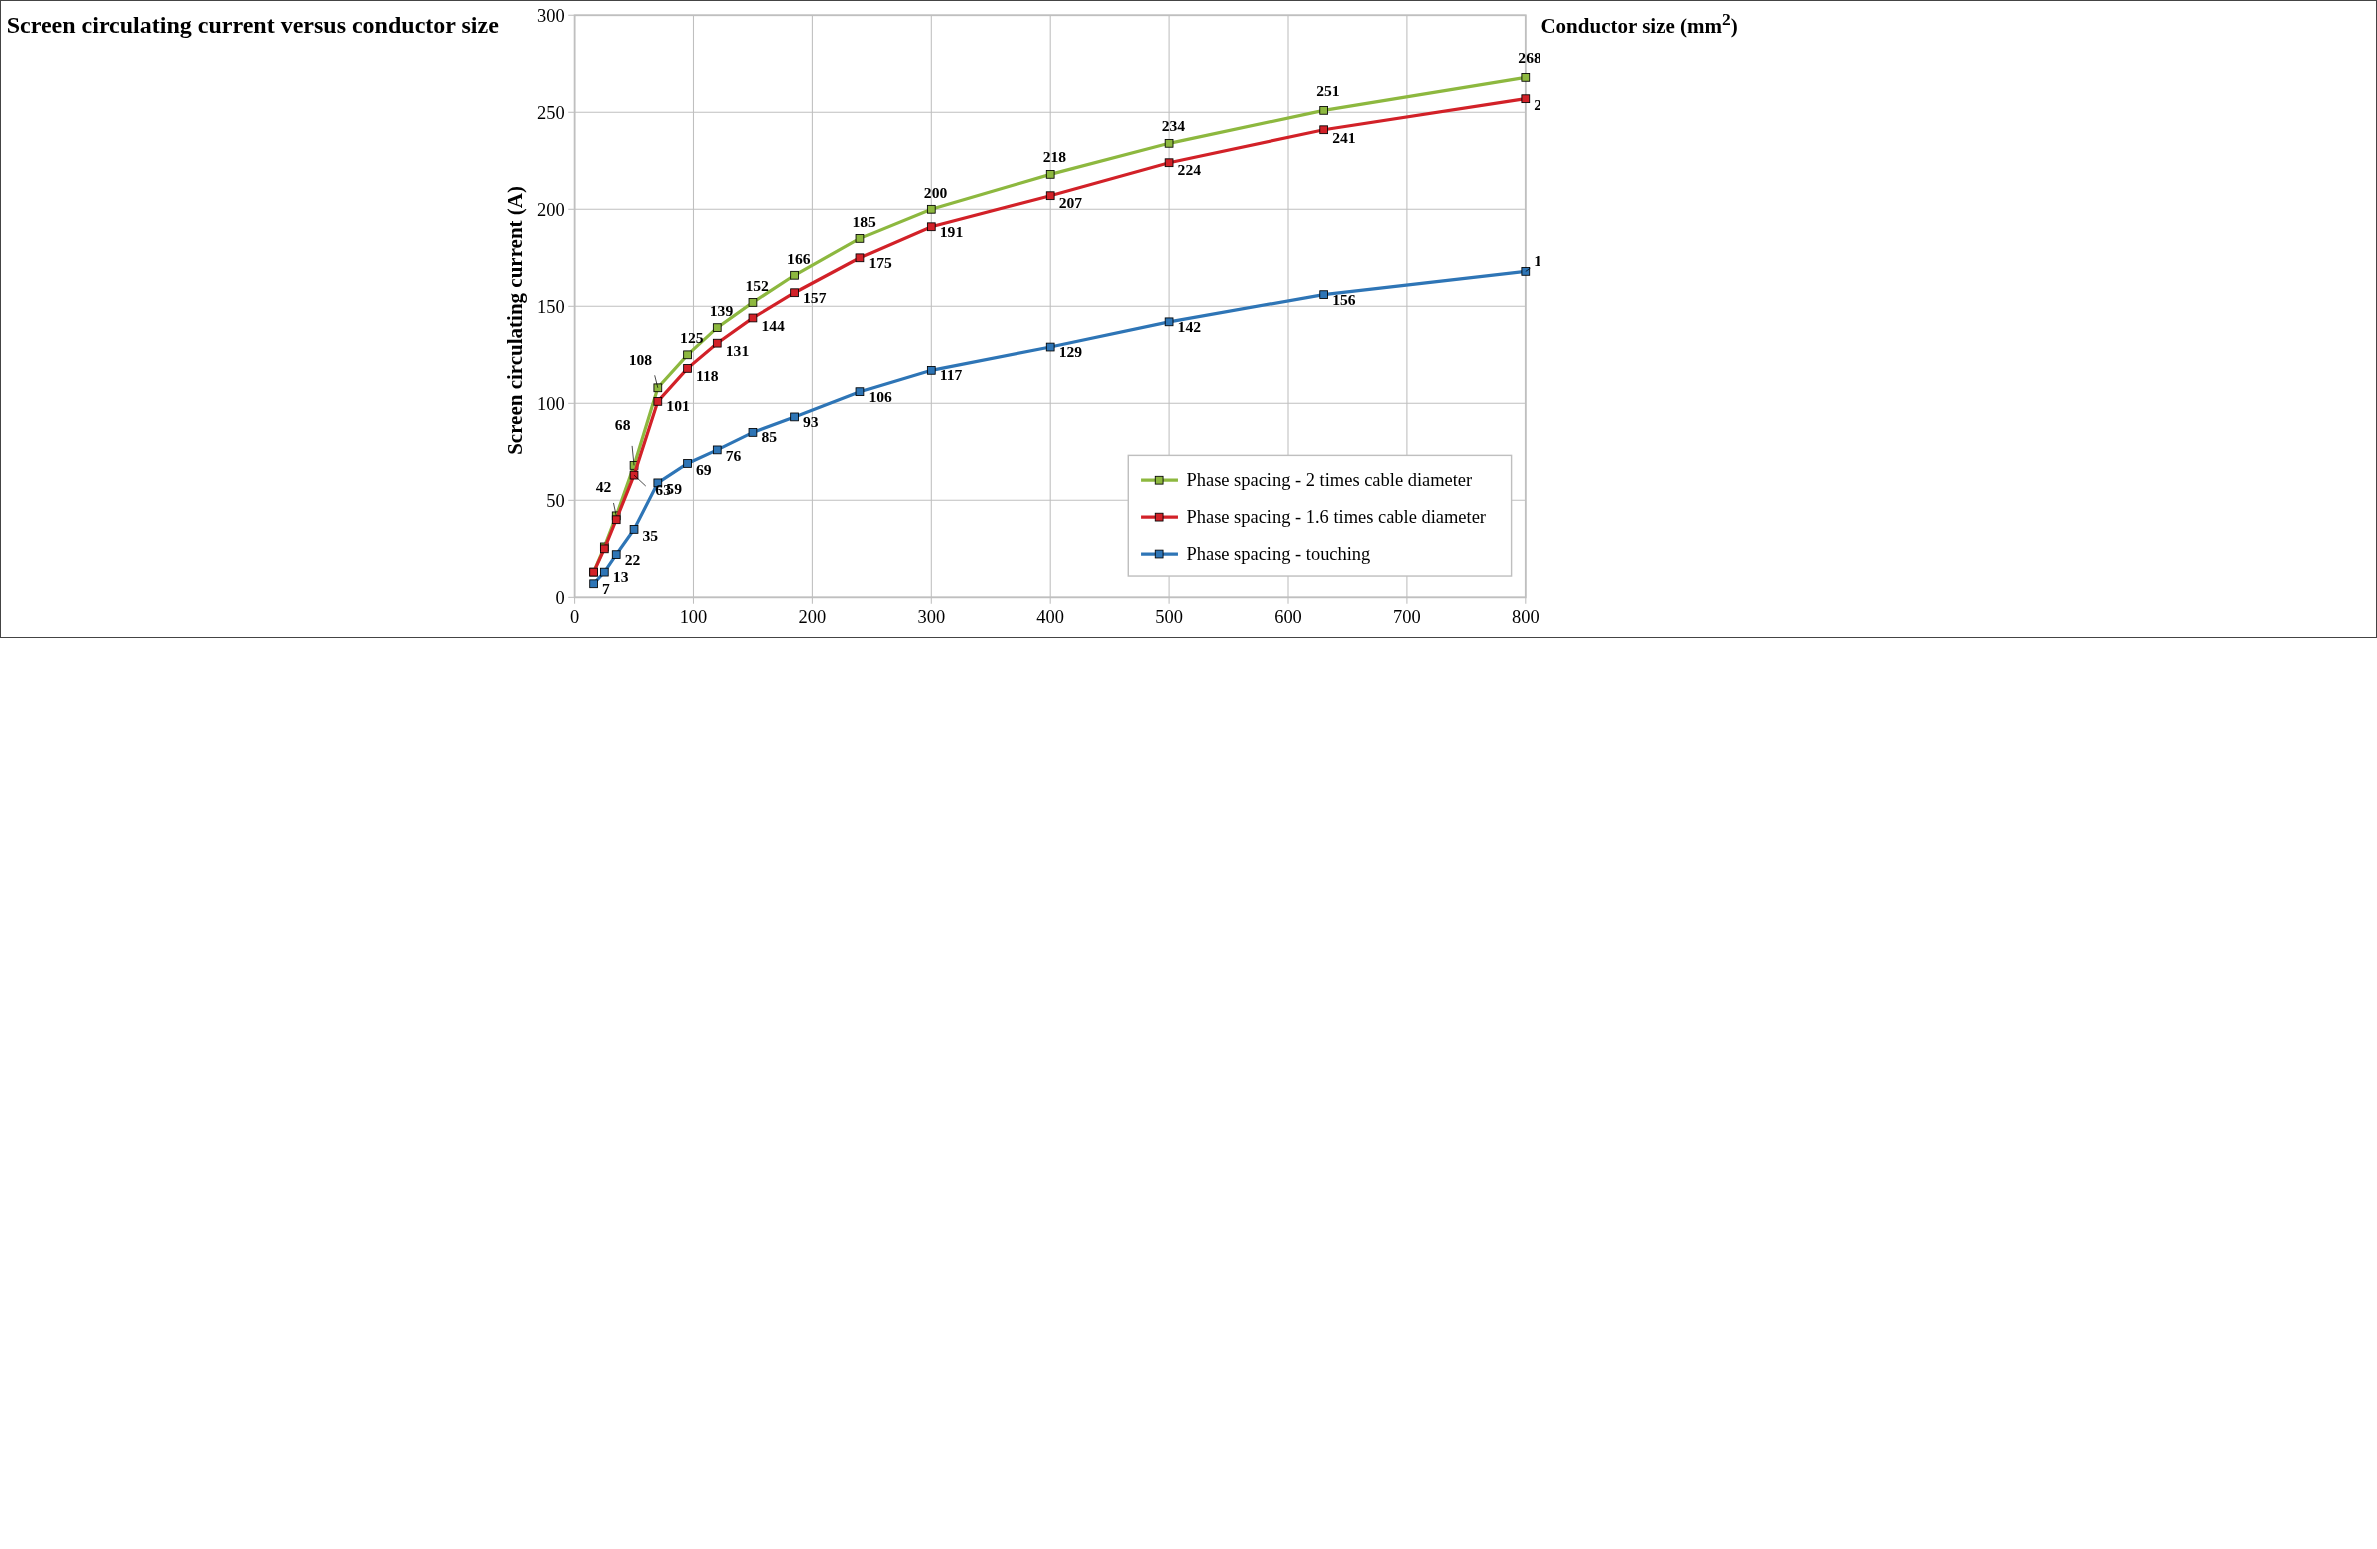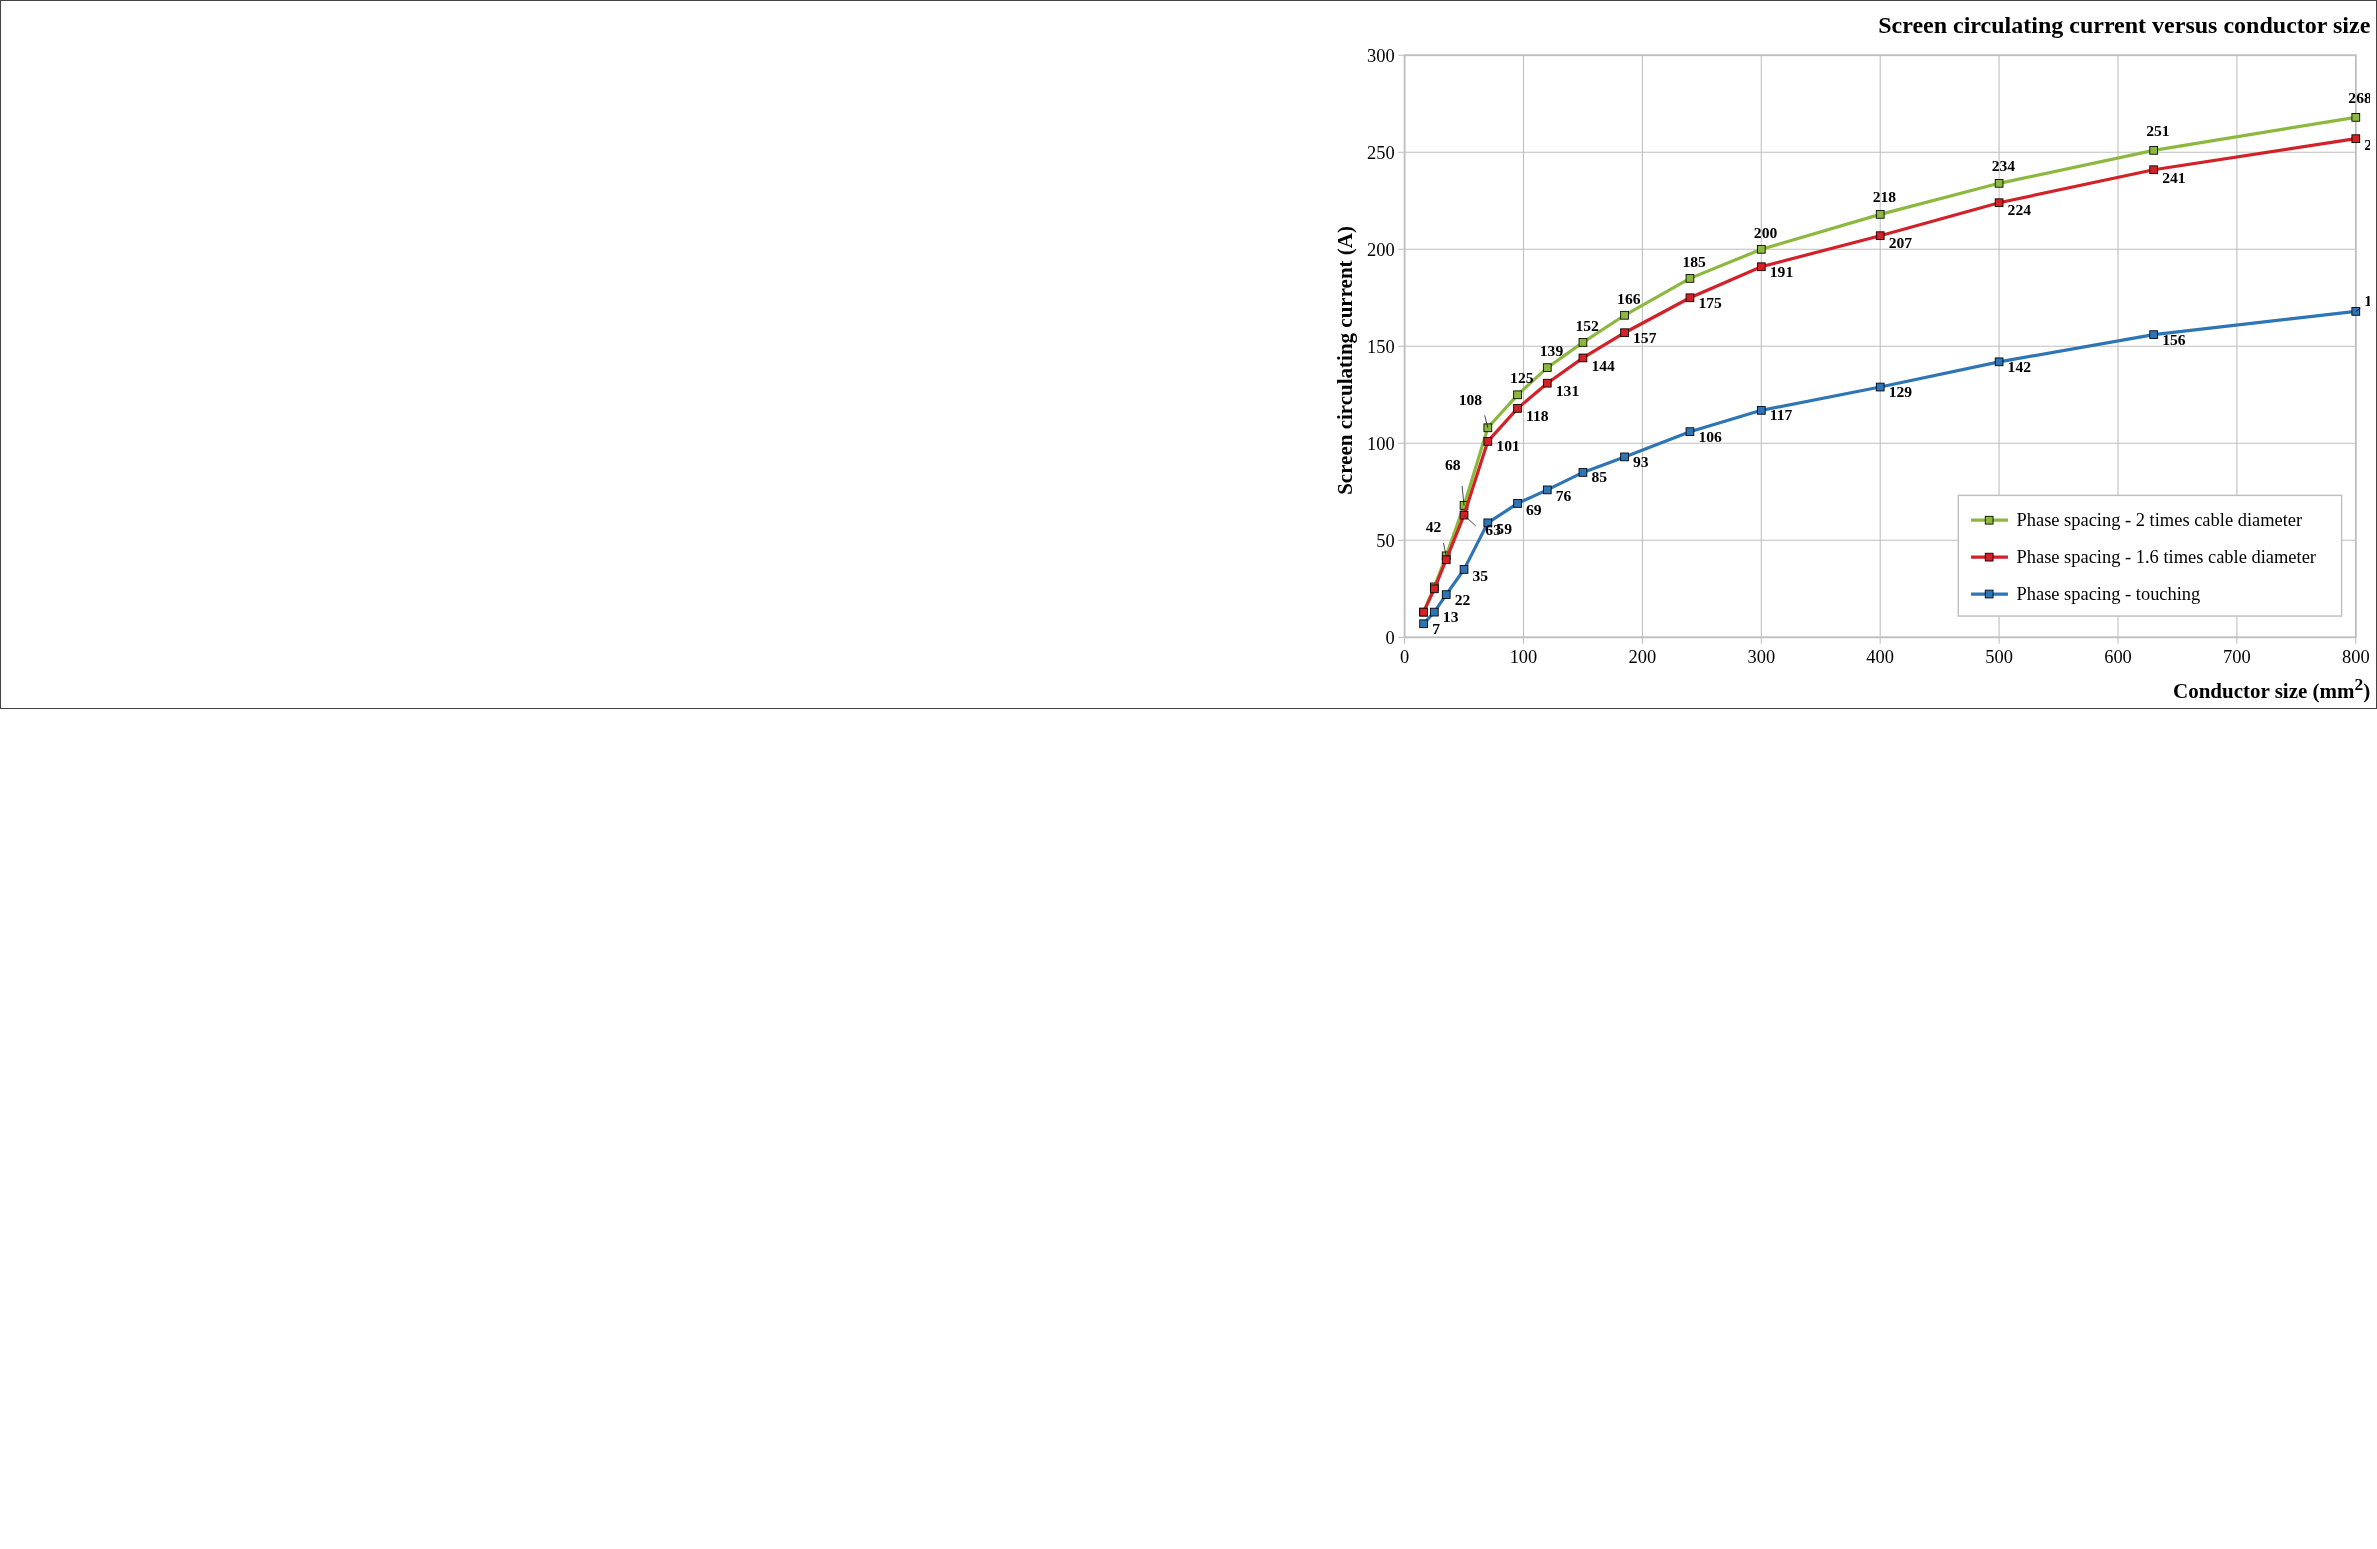--- a/index.html
+++ b/index.html
@@ -7,22 +7,21 @@
     padding: 0;
     background: #fff;
     font-family: "Times New Roman", Times, serif;
   }
   .chart-frame {
     box-sizing: border-box;
     width: 100%;
     border: 0.7px solid #444;
     padding: 7px 5.7px 4.3px 5.7px;
     display: flex;
-    flex-direction: column;
-    align-items: flex-end;
+    align-items: flex-start;
   }
   .chart-title {
     font-weight: bold;
     font-size: 24px;
     text-align: center;
     margin: 4.3px 0 8.5px 0;
   }
   .chart-body {
     display: flex;
     align-items: center;
@@ -32,21 +31,20 @@
     transform: rotate(180deg);
     font-weight: bold;
     font-size: 21px;
     padding: 0 4.3px;
   }
   .xlabel {
     font-weight: bold;
     font-size: 21px;
     text-align: center;
     margin-top: 1.4px;
-    margin-left: 12px;
   }
   svg { display: block; }
 
   .grid line {
     stroke: #bfbfbf;
     stroke-width: 1.5;
   }
   .axis line, .axis-border rect {
     stroke: #bfbfbf;
     fill: none;

